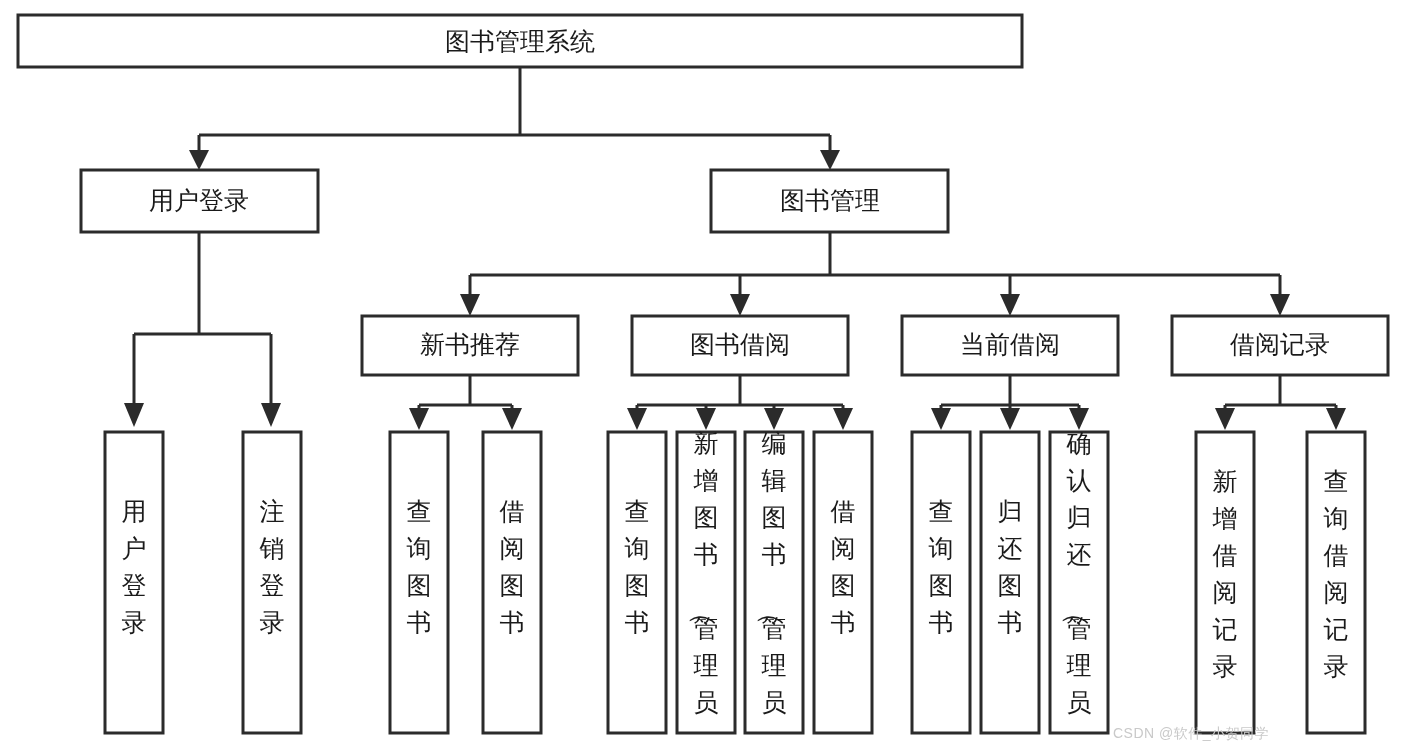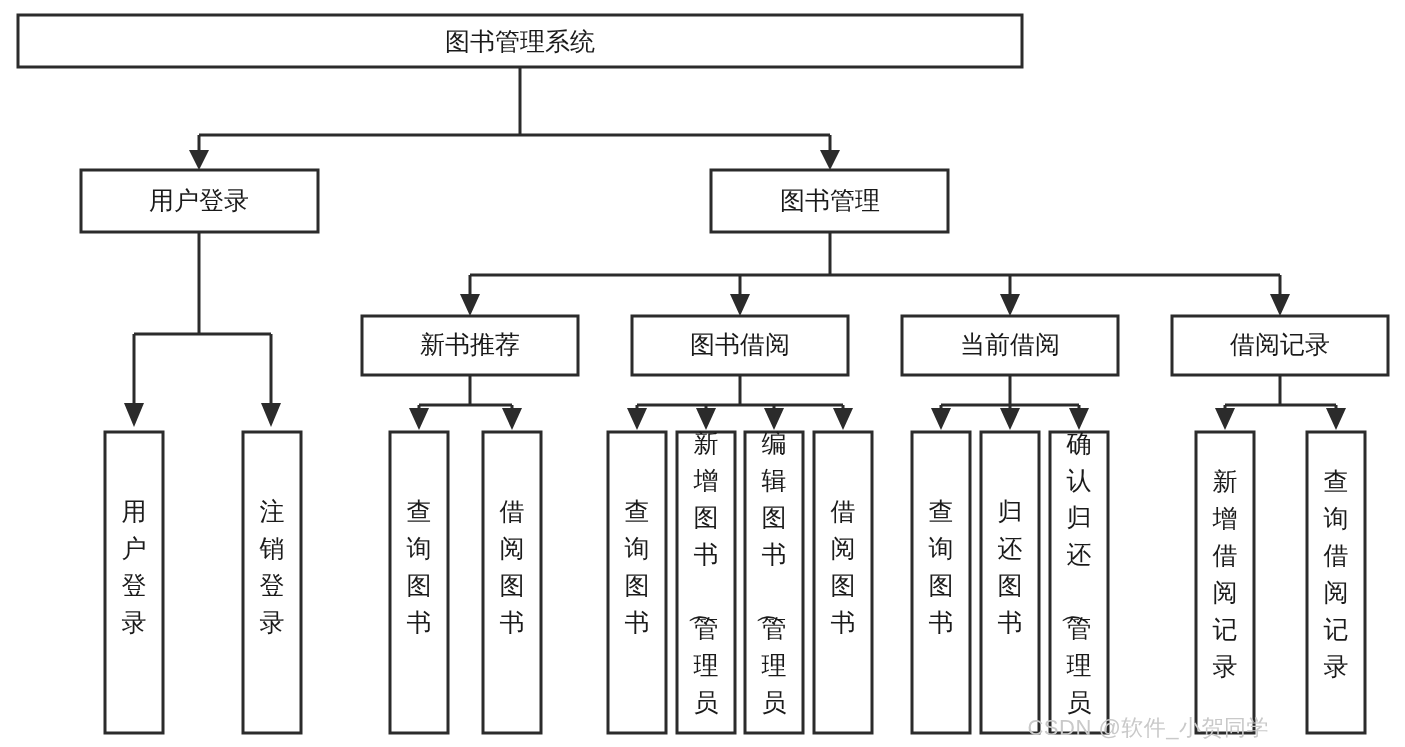--- a/index.html
+++ b/index.html
@@ -52,21 +52,21 @@
     font-family: "Liberation Sans", "DejaVu Sans", sans-serif;
     font-size: 25px;
     fill: #1a1a1a;
     text-anchor: middle;
   }
   .watermark {
     position: absolute;
     right: 8px;
     bottom: 4px;
     font-family: "Liberation Sans", "DejaVu Sans", sans-serif;
-    font-size: 22px;
+    font-size: 14px;
     color: #c9c9c9;
     white-space: nowrap;
     letter-spacing: 0.5px;
     pointer-events: none;
   }
 </style>
 </head>
 <body>
 
 <div id="diagram-root">

